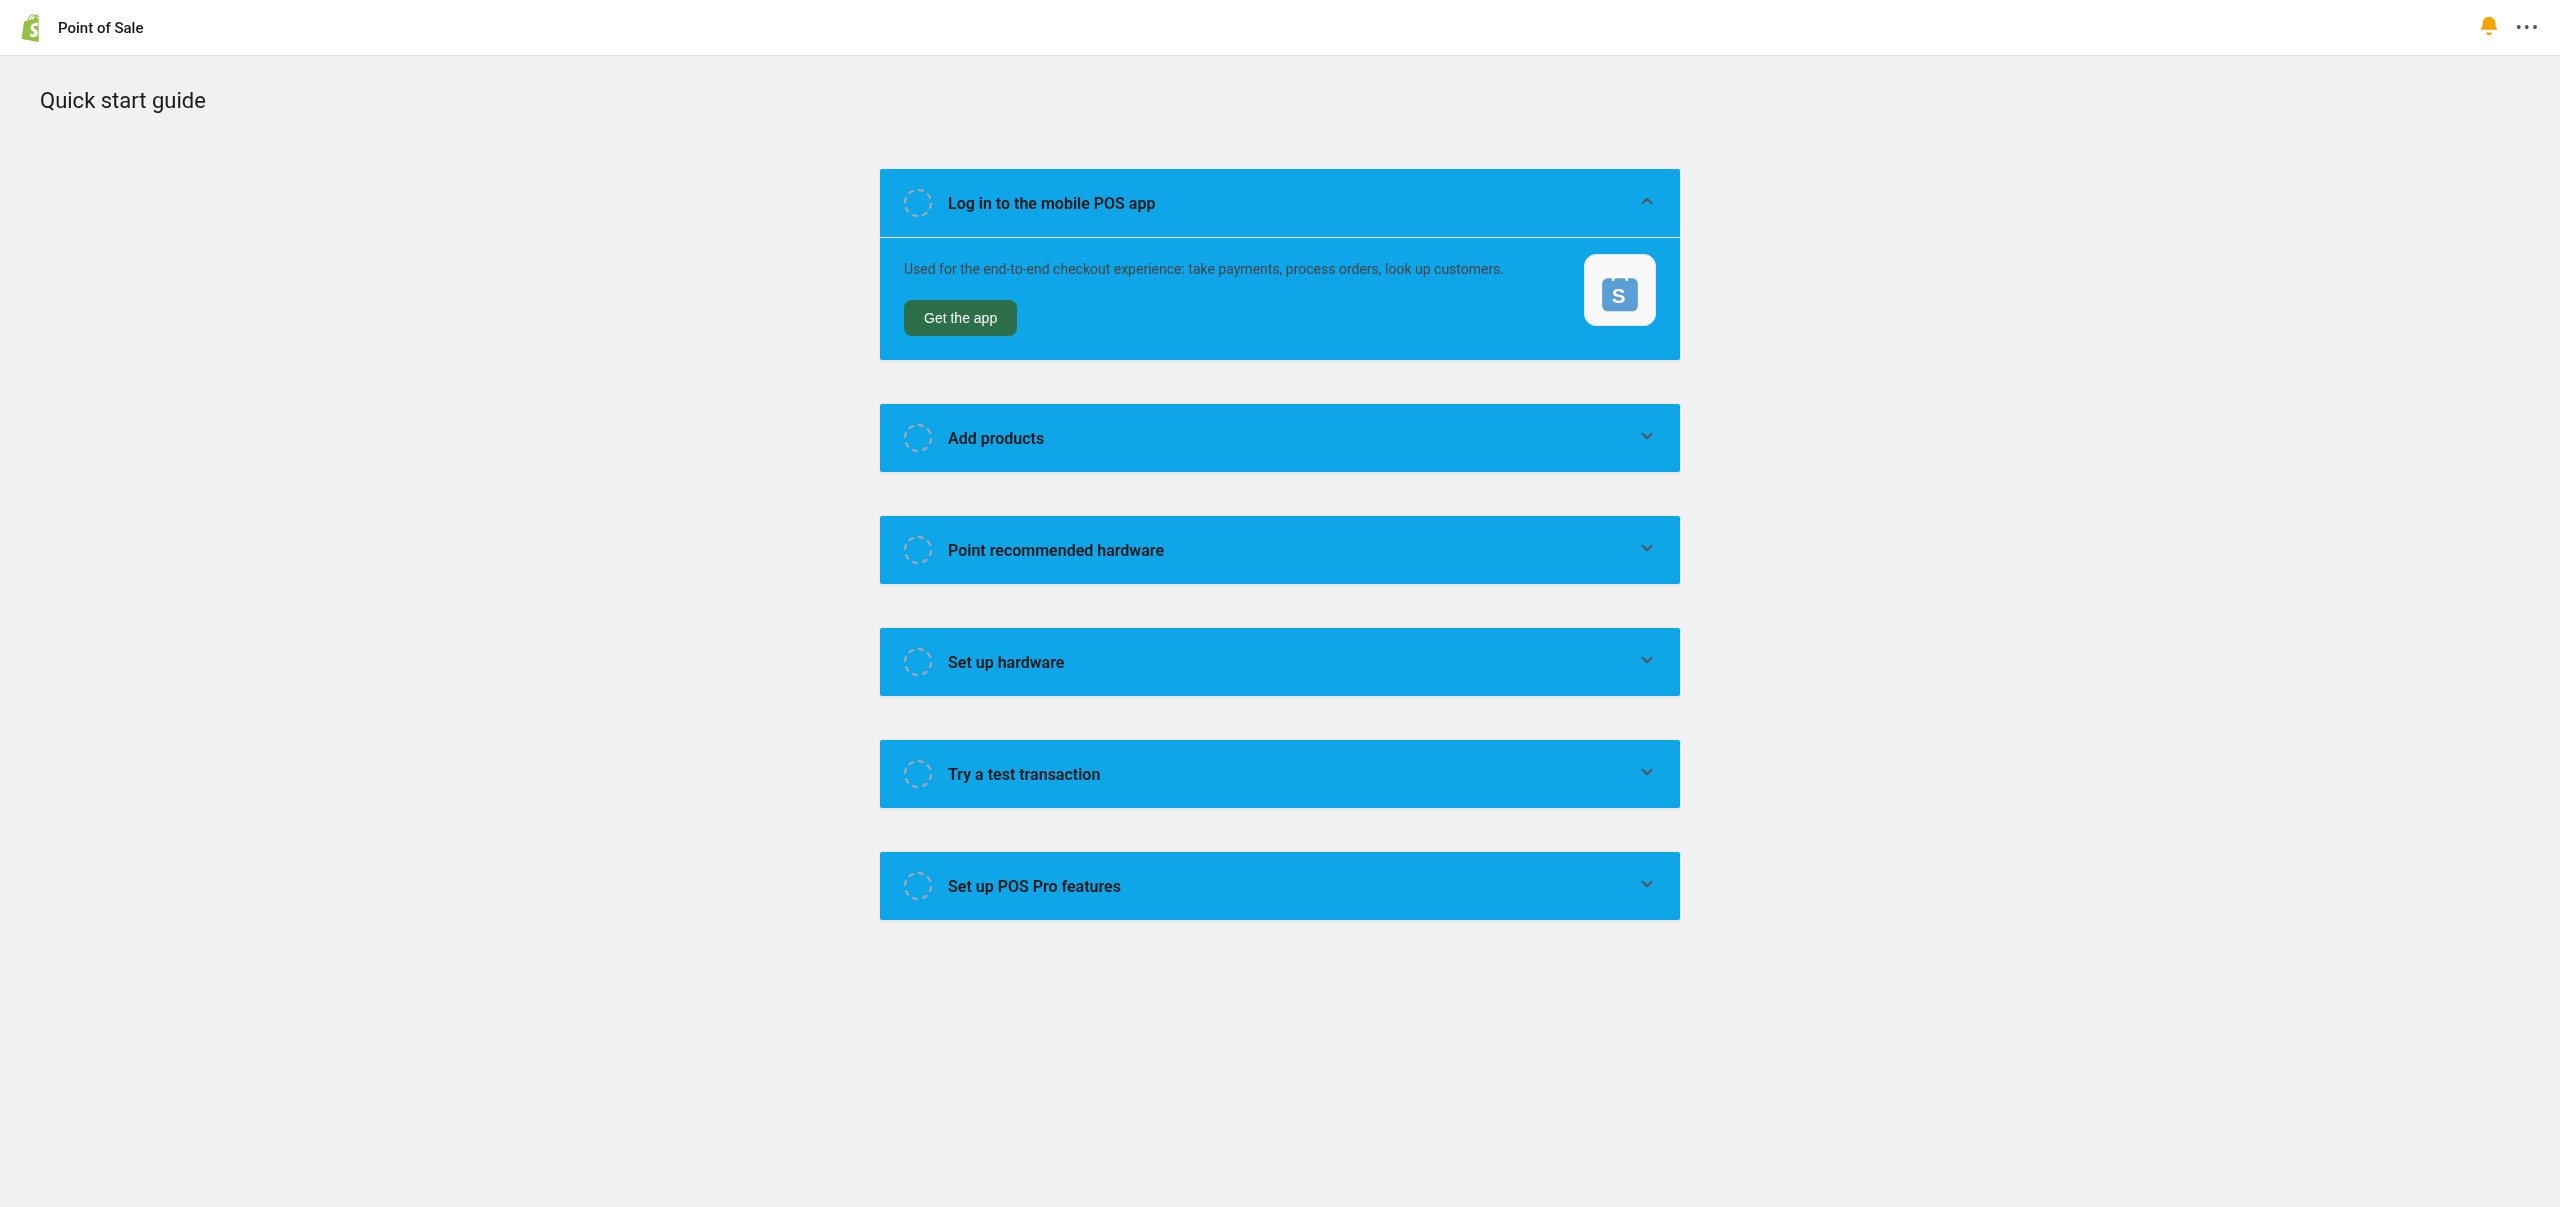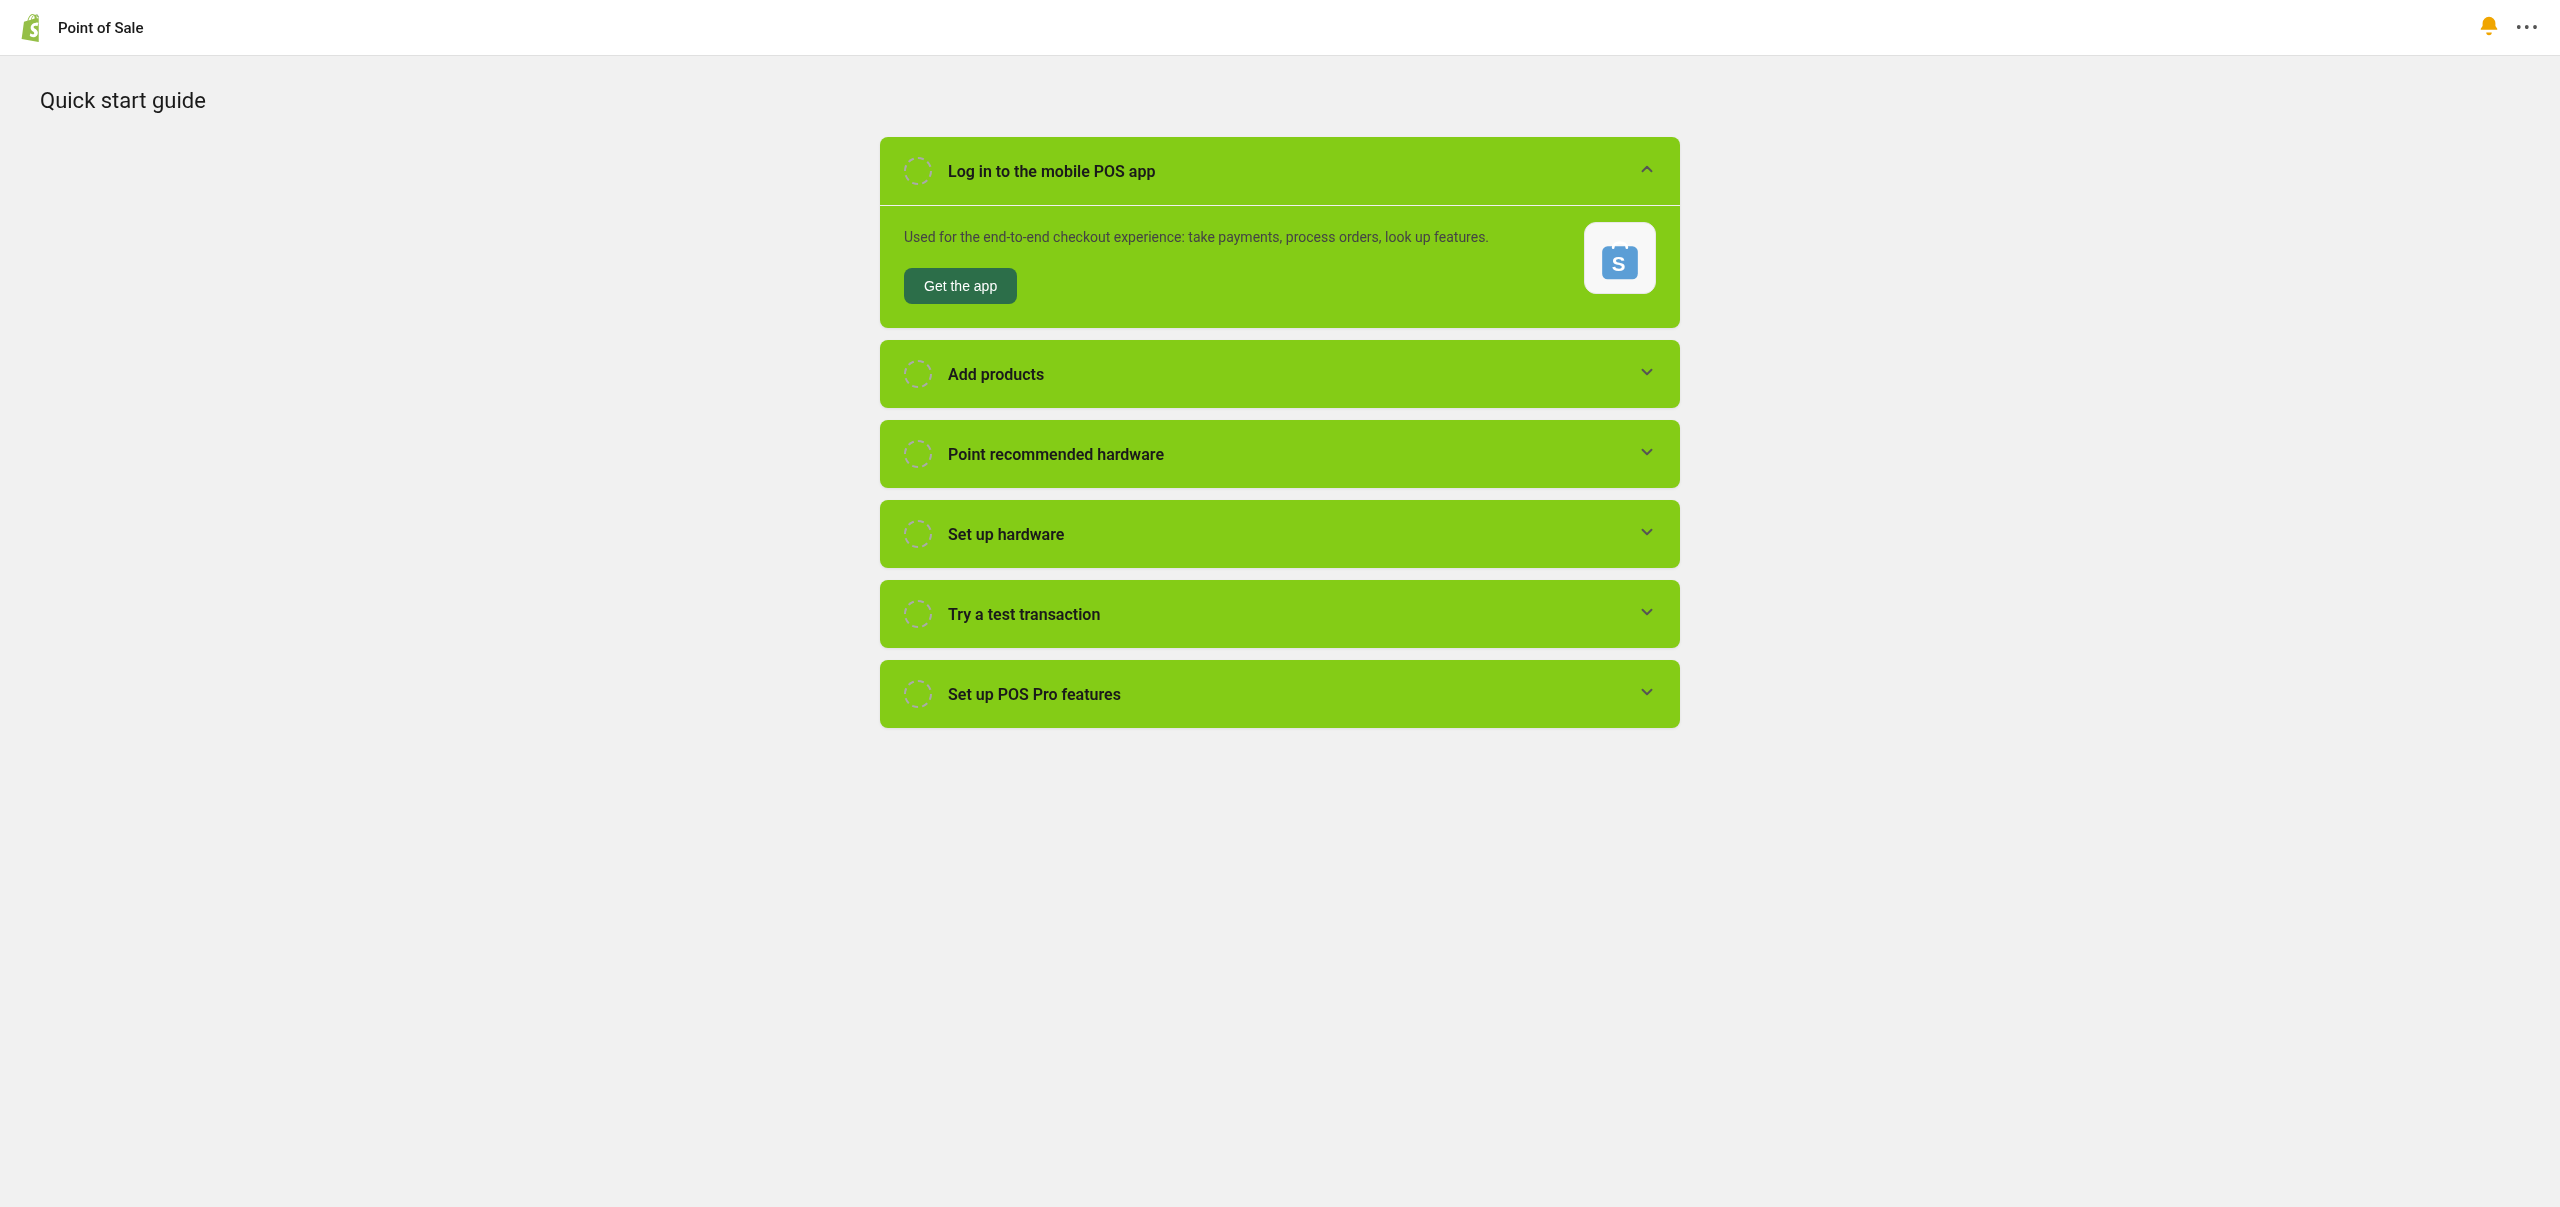--- a/index.html
+++ b/index.html
@@ -73,24 +73,25 @@
     .accordion-container {
       max-width: 800px;
       margin: 0 auto;
       display: flex;
       flex-direction: column;
       gap: 12px;
     }
 
     
     .accordion-item {
-      background: #84cc16;
-      border-radius: 8px;
+      background: #0ea5e9;
+      border-radius: 2px;
       overflow: hidden;
       box-shadow: 0 1px 3px rgba(0,0,0,0.08);
+      margin-top: 32px;
     }
 
     .accordion-header {
       display: flex;
       align-items: center;
       padding: 20px 24px;
       cursor: pointer;
       gap: 16px;
     }
 
@@ -205,21 +206,21 @@
         <div class="step-circle"></div>
         <span class="accordion-title">Log in to the mobile POS app</span>
         <span class="chevron-icon">
           <svg width="18" height="18" viewBox="0 0 24 24" fill="none" stroke="#555" stroke-width="2.5" stroke-linecap="round" stroke-linejoin="round">
             <polyline points="18 15 12 9 6 15"></polyline>
           </svg>
         </span>
       </div>
       <div class="accordion-body">
         <div class="accordion-body-text">
-          <p class="accordion-description">Used for the end-to-end checkout experience: take payments, process orders, look up features.</p>
+          <p class="accordion-description">Used for the end-to-end checkout experience: take payments, process orders, look up customers.</p>
           <button class="get-app-button">Get the app</button>
         </div>
 
         <div class="app-icon-container">
           <svg class="shopify-bag-icon" viewBox="0 0 60 70" xmlns="http://www.w3.org/2000/svg">
 
             <rect x="4" y="18" width="52" height="48" rx="8" ry="8" fill="#5B9ED6"></rect>
 
             <path d="M20 20 C20 10 40 10 40 20" stroke="white" stroke-width="4" fill="none" stroke-linecap="round"></path>
 

